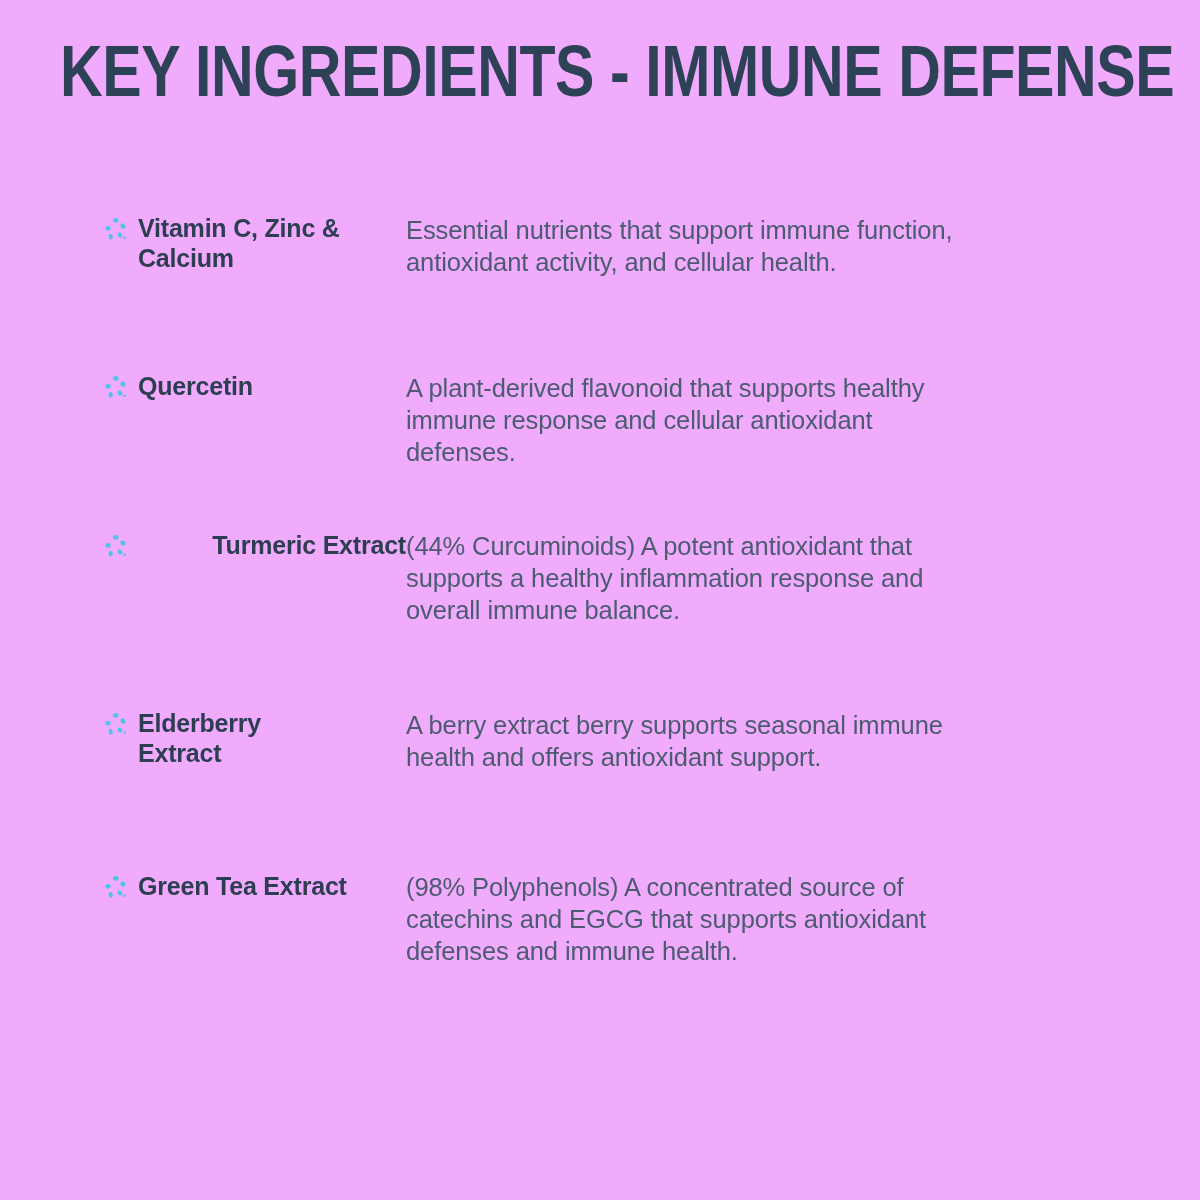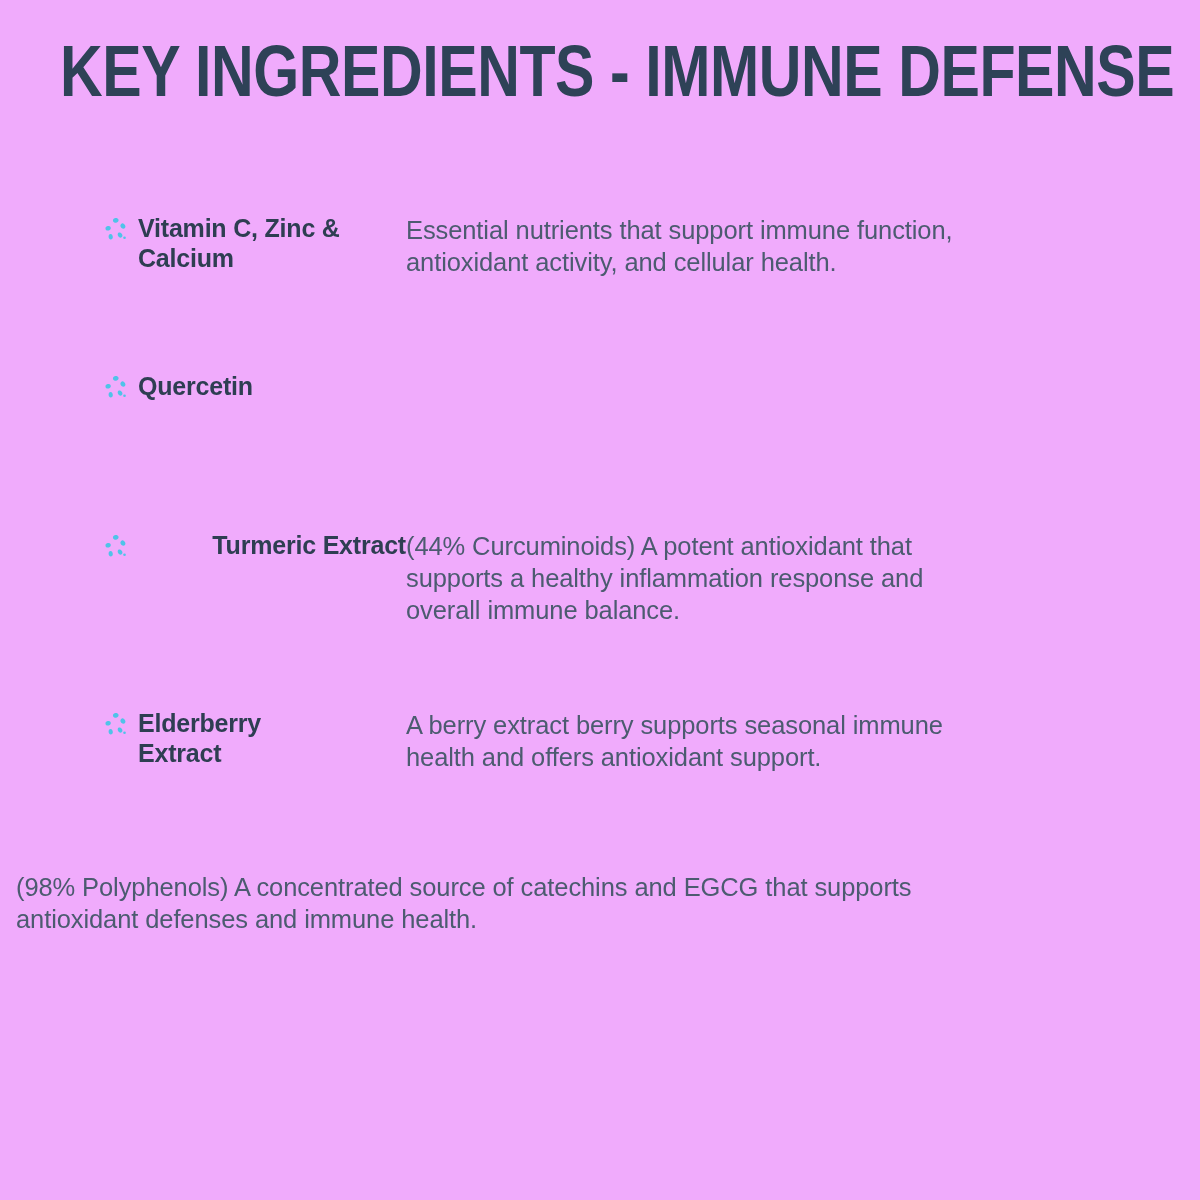--- a/index.html
+++ b/index.html
@@ -147,20 +147,21 @@
             <path d="M11.05 1.2 C12.9 0.55 14.6 1.25 15.1 2.6 C15.55 3.85 14.85 5.2 13.3 5.75 C11.65 6.35 10.0 5.75 9.5 4.4 C9.0 3.05 9.6 1.7 11.05 1.2 Z" fill="#4FC3E8"></path>
             <path d="M20.9 7.2 C22.45 8.4 22.8 10.2 21.9 11.35 C21.05 12.45 19.55 12.4 18.3 11.35 C16.95 10.2 16.75 8.45 17.7 7.45 C18.65 6.45 19.7 6.3 20.9 7.2 Z" fill="#4FC3E8"></path>
             <path d="M18.25 17.2 C19.6 18.6 19.6 20.4 18.4 21.25 C17.25 22.05 15.75 21.5 14.85 20.1 C13.9 18.6 14.2 16.9 15.45 16.3 C16.7 15.7 17.45 16.35 18.25 17.2 Z" fill="#4FC3E8"></path>
             <path d="M9.1 20.2 C9.55 21.9 8.75 23.35 7.35 23.5 C6.0 23.65 4.95 22.55 4.8 20.9 C4.65 19.1 5.6 17.8 6.95 17.85 C8.3 17.9 8.8 19.0 9.1 20.2 Z" fill="#4FC3E8"></path>
             <path d="M3.15 9.75 C4.9 9.05 6.55 9.6 7.0 10.95 C7.45 12.25 6.6 13.6 5.0 14.05 C3.3 14.55 1.85 13.8 1.6 12.45 C1.35 11.05 1.8 10.3 3.15 9.75 Z" fill="#4FC3E8"></path>
           </g>
           <circle cx="21.4" cy="21.7" r="1.35" fill="#4FC3E8"></circle>
         </svg>
         <div class="ing-name" style="color: rgb(46, 62, 82);">Quercetin</div>
       </div>
+      <div class="ing-desc" style="color: rgb(76, 91, 112);">A plant-derived flavonoid that supports healthy immune response and cellular antioxidant defenses.</div>
     </div>
 
     <div class="ingredient-row row-2">
       <div class="ing-name-col">
         <svg class="ing-icon" viewBox="0 0 24 24" aria-hidden="true">
           <g fill="#4FC3E8">
             <path d="M11.05 1.2 C12.9 0.55 14.6 1.25 15.1 2.6 C15.55 3.85 14.85 5.2 13.3 5.75 C11.65 6.35 10.0 5.75 9.5 4.4 C9.0 3.05 9.6 1.7 11.05 1.2 Z" fill="#4FC3E8"></path>
             <path d="M20.9 7.2 C22.45 8.4 22.8 10.2 21.9 11.35 C21.05 12.45 19.55 12.4 18.3 11.35 C16.95 10.2 16.75 8.45 17.7 7.45 C18.65 6.45 19.7 6.3 20.9 7.2 Z" fill="#4FC3E8"></path>
             <path d="M18.25 17.2 C19.6 18.6 19.6 20.4 18.4 21.25 C17.25 22.05 15.75 21.5 14.85 20.1 C13.9 18.6 14.2 16.9 15.45 16.3 C16.7 15.7 17.45 16.35 18.25 17.2 Z" fill="#4FC3E8"></path>
             <path d="M9.1 20.2 C9.55 21.9 8.75 23.35 7.35 23.5 C6.0 23.65 4.95 22.55 4.8 20.9 C4.65 19.1 5.6 17.8 6.95 17.85 C8.3 17.9 8.8 19.0 9.1 20.2 Z" fill="#4FC3E8"></path>
@@ -184,17 +185,30 @@
             <path d="M3.15 9.75 C4.9 9.05 6.55 9.6 7.0 10.95 C7.45 12.25 6.6 13.6 5.0 14.05 C3.3 14.55 1.85 13.8 1.6 12.45 C1.35 11.05 1.8 10.3 3.15 9.75 Z" fill="#4FC3E8"></path>
           </g>
           <circle cx="21.4" cy="21.7" r="1.35" fill="#4FC3E8"></circle>
         </svg>
         <div class="ing-name" style="color: rgb(46, 62, 82);">Elderberry Extract</div>
       </div>
       <div class="ing-desc" style="color: rgb(76, 91, 112);">A berry extract berry supports seasonal immune health and offers antioxidant support.</div>
     </div>
 
     <div class="ingredient-row row-4">
+      <div class="ing-name-col">
+        <svg class="ing-icon" viewBox="0 0 24 24" aria-hidden="true">
+          <g fill="#4FC3E8">
+            <path d="M11.05 1.2 C12.9 0.55 14.6 1.25 15.1 2.6 C15.55 3.85 14.85 5.2 13.3 5.75 C11.65 6.35 10.0 5.75 9.5 4.4 C9.0 3.05 9.6 1.7 11.05 1.2 Z" fill="#4FC3E8"></path>
+            <path d="M20.9 7.2 C22.45 8.4 22.8 10.2 21.9 11.35 C21.05 12.45 19.55 12.4 18.3 11.35 C16.95 10.2 16.75 8.45 17.7 7.45 C18.65 6.45 19.7 6.3 20.9 7.2 Z" fill="#4FC3E8"></path>
+            <path d="M18.25 17.2 C19.6 18.6 19.6 20.4 18.4 21.25 C17.25 22.05 15.75 21.5 14.85 20.1 C13.9 18.6 14.2 16.9 15.45 16.3 C16.7 15.7 17.45 16.35 18.25 17.2 Z" fill="#4FC3E8"></path>
+            <path d="M9.1 20.2 C9.55 21.9 8.75 23.35 7.35 23.5 C6.0 23.65 4.95 22.55 4.8 20.9 C4.65 19.1 5.6 17.8 6.95 17.85 C8.3 17.9 8.8 19.0 9.1 20.2 Z" fill="#4FC3E8"></path>
+            <path d="M3.15 9.75 C4.9 9.05 6.55 9.6 7.0 10.95 C7.45 12.25 6.6 13.6 5.0 14.05 C3.3 14.55 1.85 13.8 1.6 12.45 C1.35 11.05 1.8 10.3 3.15 9.75 Z" fill="#4FC3E8"></path>
+          </g>
+          <circle cx="21.4" cy="21.7" r="1.35" fill="#4FC3E8"></circle>
+        </svg>
+        <div class="ing-name" style="color: rgb(46, 62, 82);">Green Tea Extract</div>
+      </div>
       <div class="ing-desc" style="color: rgb(76, 91, 112);">(98% Polyphenols) A concentrated source of catechins and EGCG that supports antioxidant defenses and immune health.</div>
     </div>
 
   </div>
 </div>
 
 </body></html>

